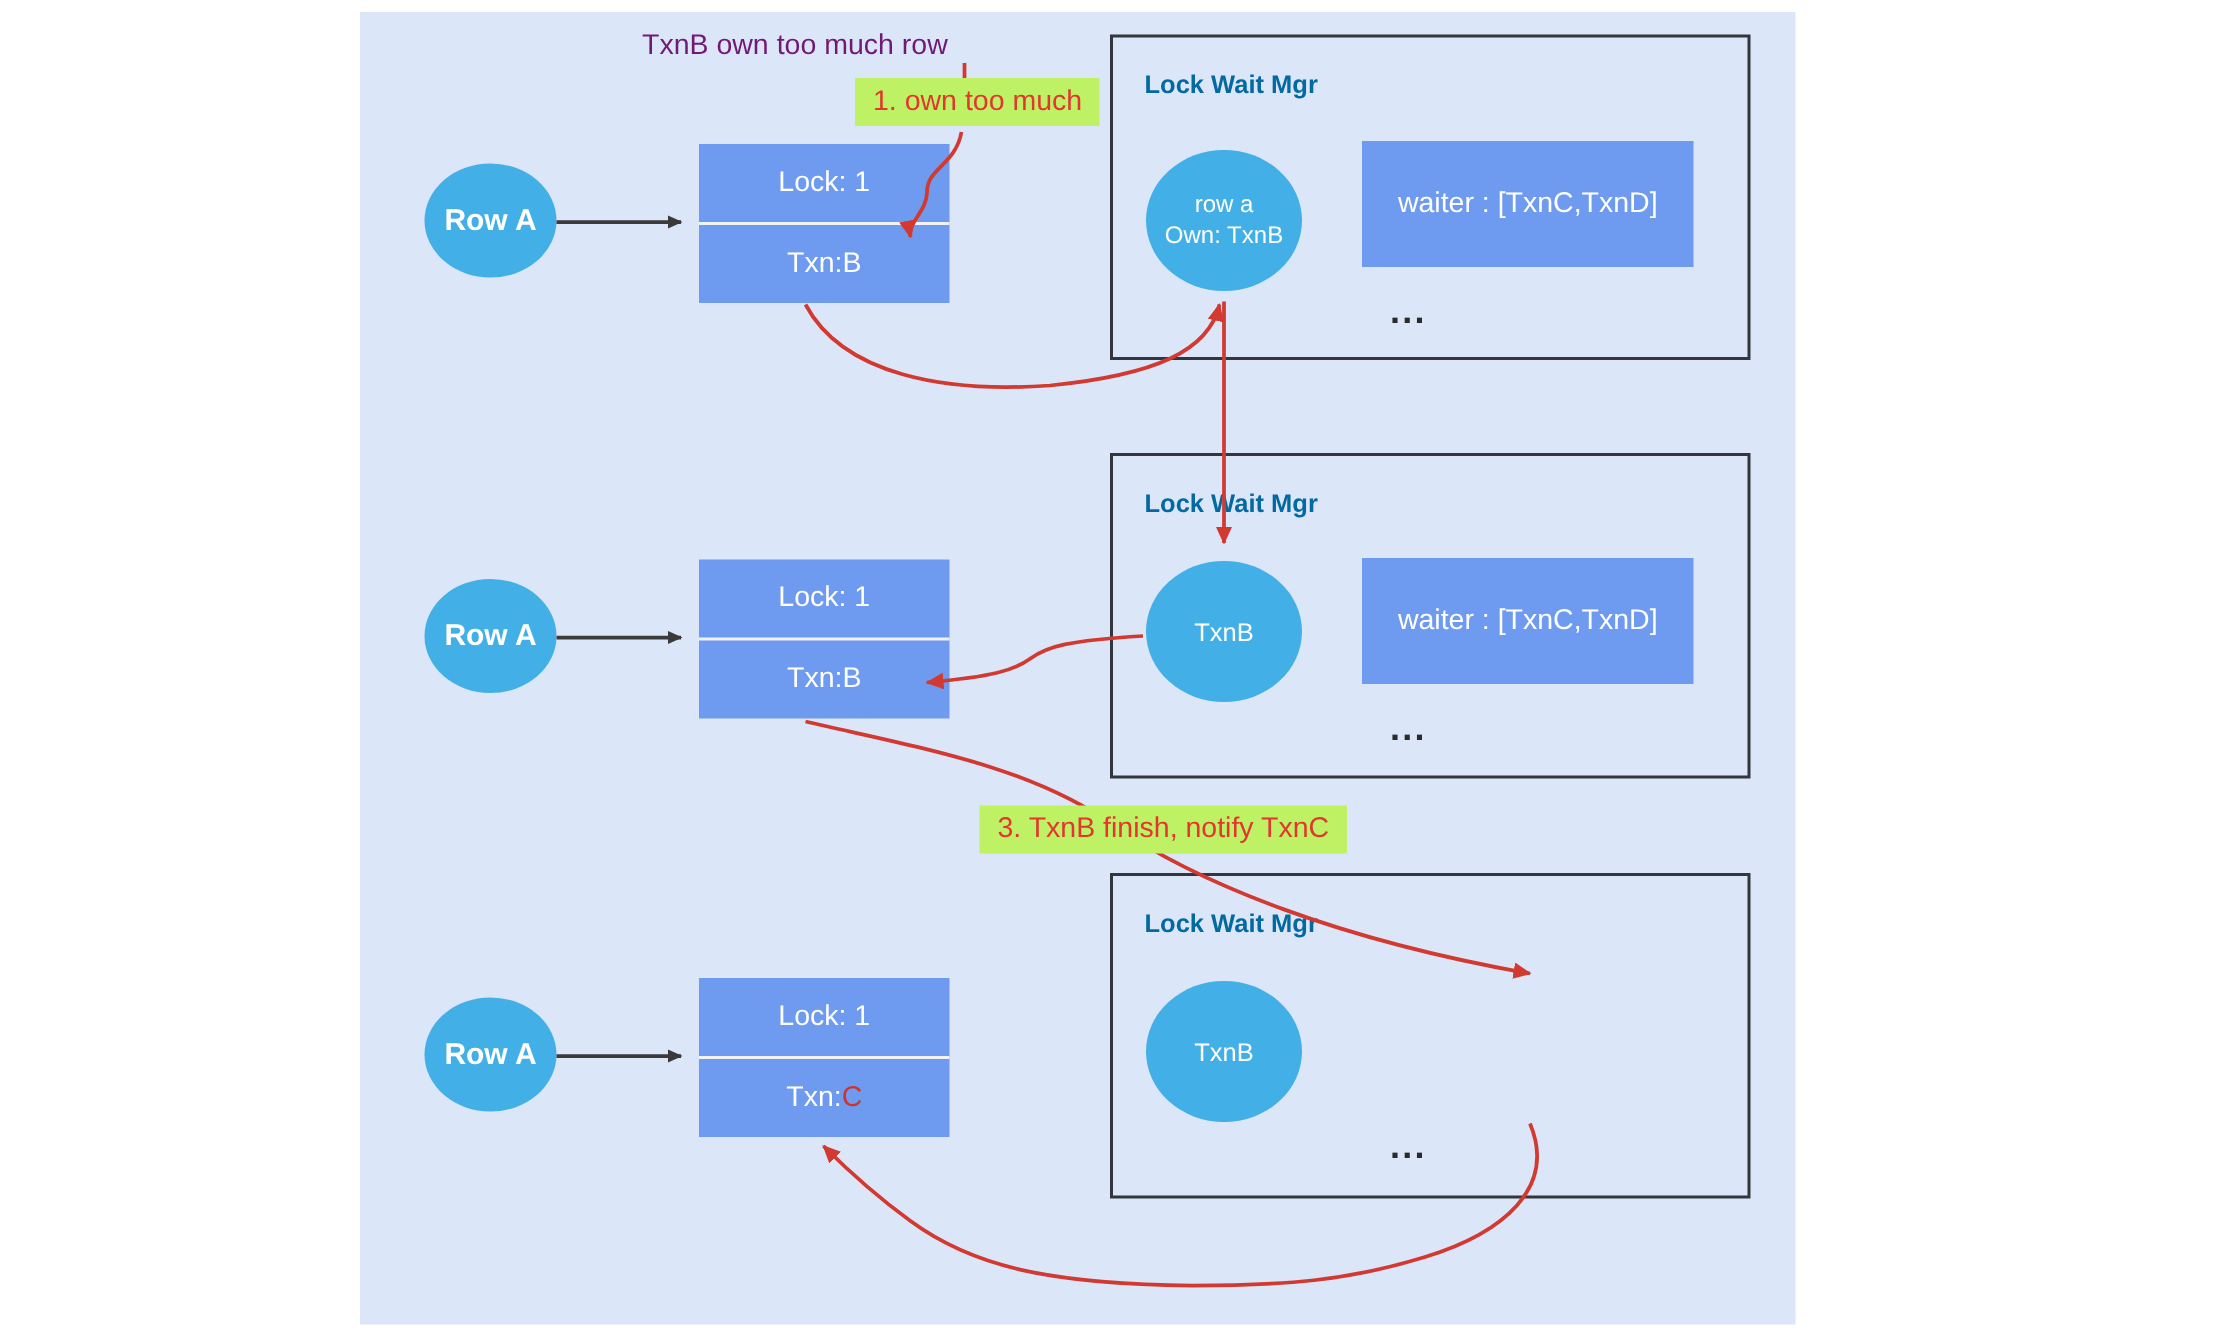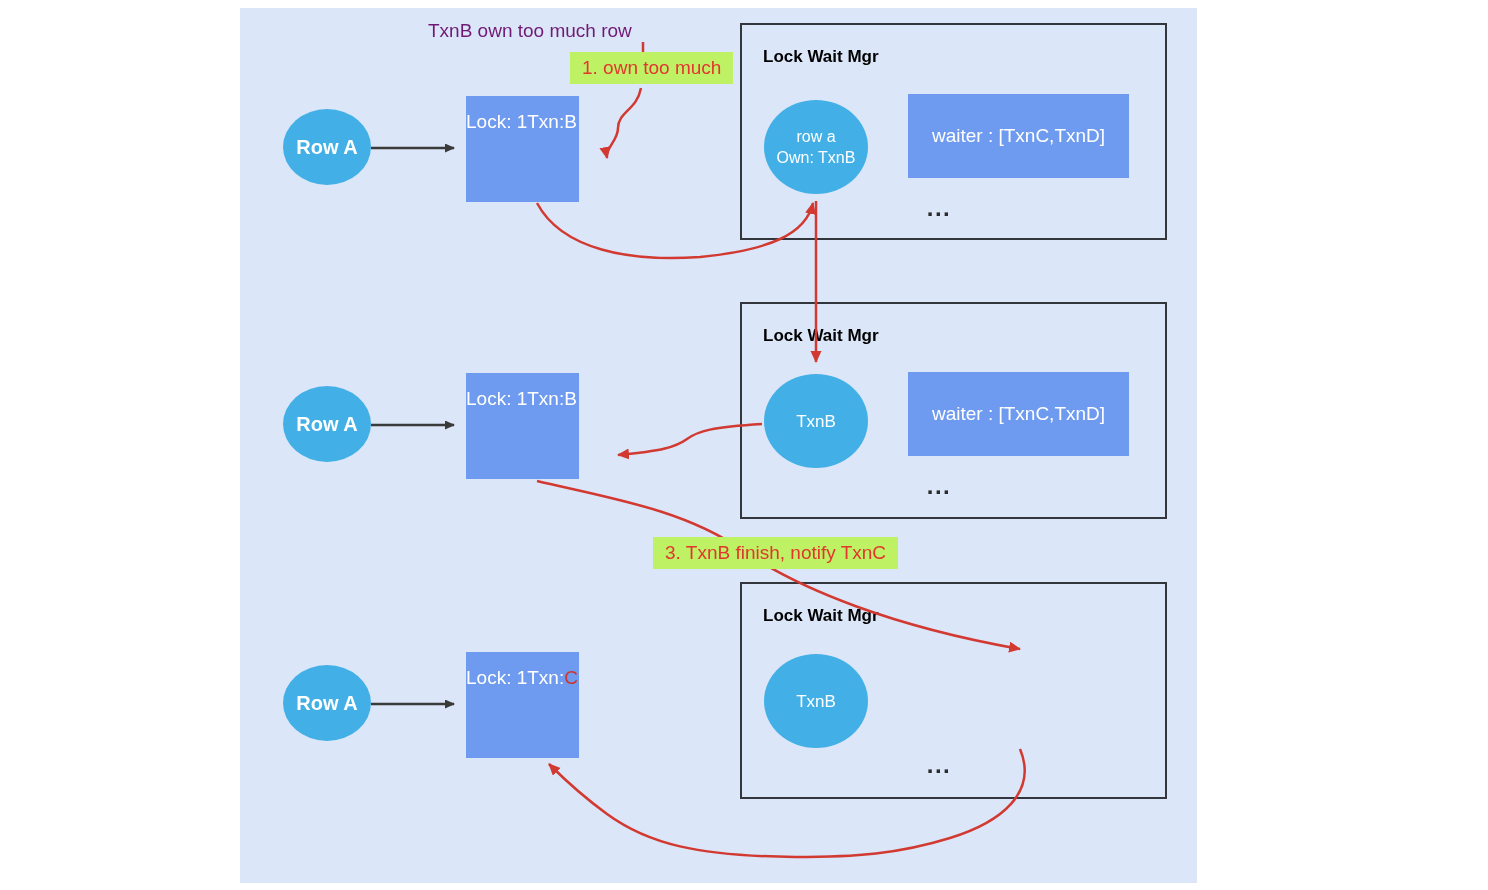--- a/index.html
+++ b/index.html
@@ -10,29 +10,29 @@
   .panel{position:absolute;left:240px;top:8px;width:957px;height:875px;background:#dbe6f9;z-index:0;}
 
   
   .ellipse{position:absolute;border-radius:50%;background:#42b0e6;color:#ffffff;
     display:flex;flex-direction:column;justify-content:center;text-align:center;z-index:1;}
   .row-ellipse{left:283px;width:88px;height:76px;font-size:20px;font-weight:bold;}
   .mgr-ellipse{left:764px;width:104px;height:94px;font-size:16px;line-height:21px;}
   .mgr-ellipse.single{font-size:17px;}
 
   
-  .lockbox{position:absolute;left:466px;width:113px;height:106px;background:#6e9bef;z-index:1;
-    display:flex;flex-direction:row;}
+  .lockbox{position:absolute;left:466px;width:167px;height:106px;background:#6e9bef;z-index:1;
+    display:flex;flex-direction:column;}
   .lockcell{height:52px;display:flex;align-items:center;justify-content:center;
     color:#ffffff;font-size:19px;}
   .lockdiv{height:2px;background:#f2f2f2;}
 
   
   .mgrbox{position:absolute;left:740px;width:427px;height:217px;border:2px solid #33373d;z-index:1;box-sizing:border-box;}
-  .mgr-title{position:absolute;left:763px;font-size:17px;font-weight:bold;color:#000000;z-index:1;}
+  .mgr-title{position:absolute;left:763px;font-size:17px;font-weight:bold;color:#0369a1;z-index:1;}
 
   .waiterbox{position:absolute;left:908px;width:221px;height:84px;background:#6e9bef;z-index:1;
     display:flex;align-items:center;justify-content:center;color:#ffffff;font-size:19px;}
   .dots{position:absolute;left:914px;width:50px;text-align:center;font-size:24px;font-weight:bold;
     color:#2b2b2b;letter-spacing:1.5px;z-index:1;}
 
   .red-val{color:#cf342c;}
 
   
   .diagram-title{position:absolute;left:428px;top:20px;font-size:19px;color:#701a75;z-index:1;white-space:nowrap;}

